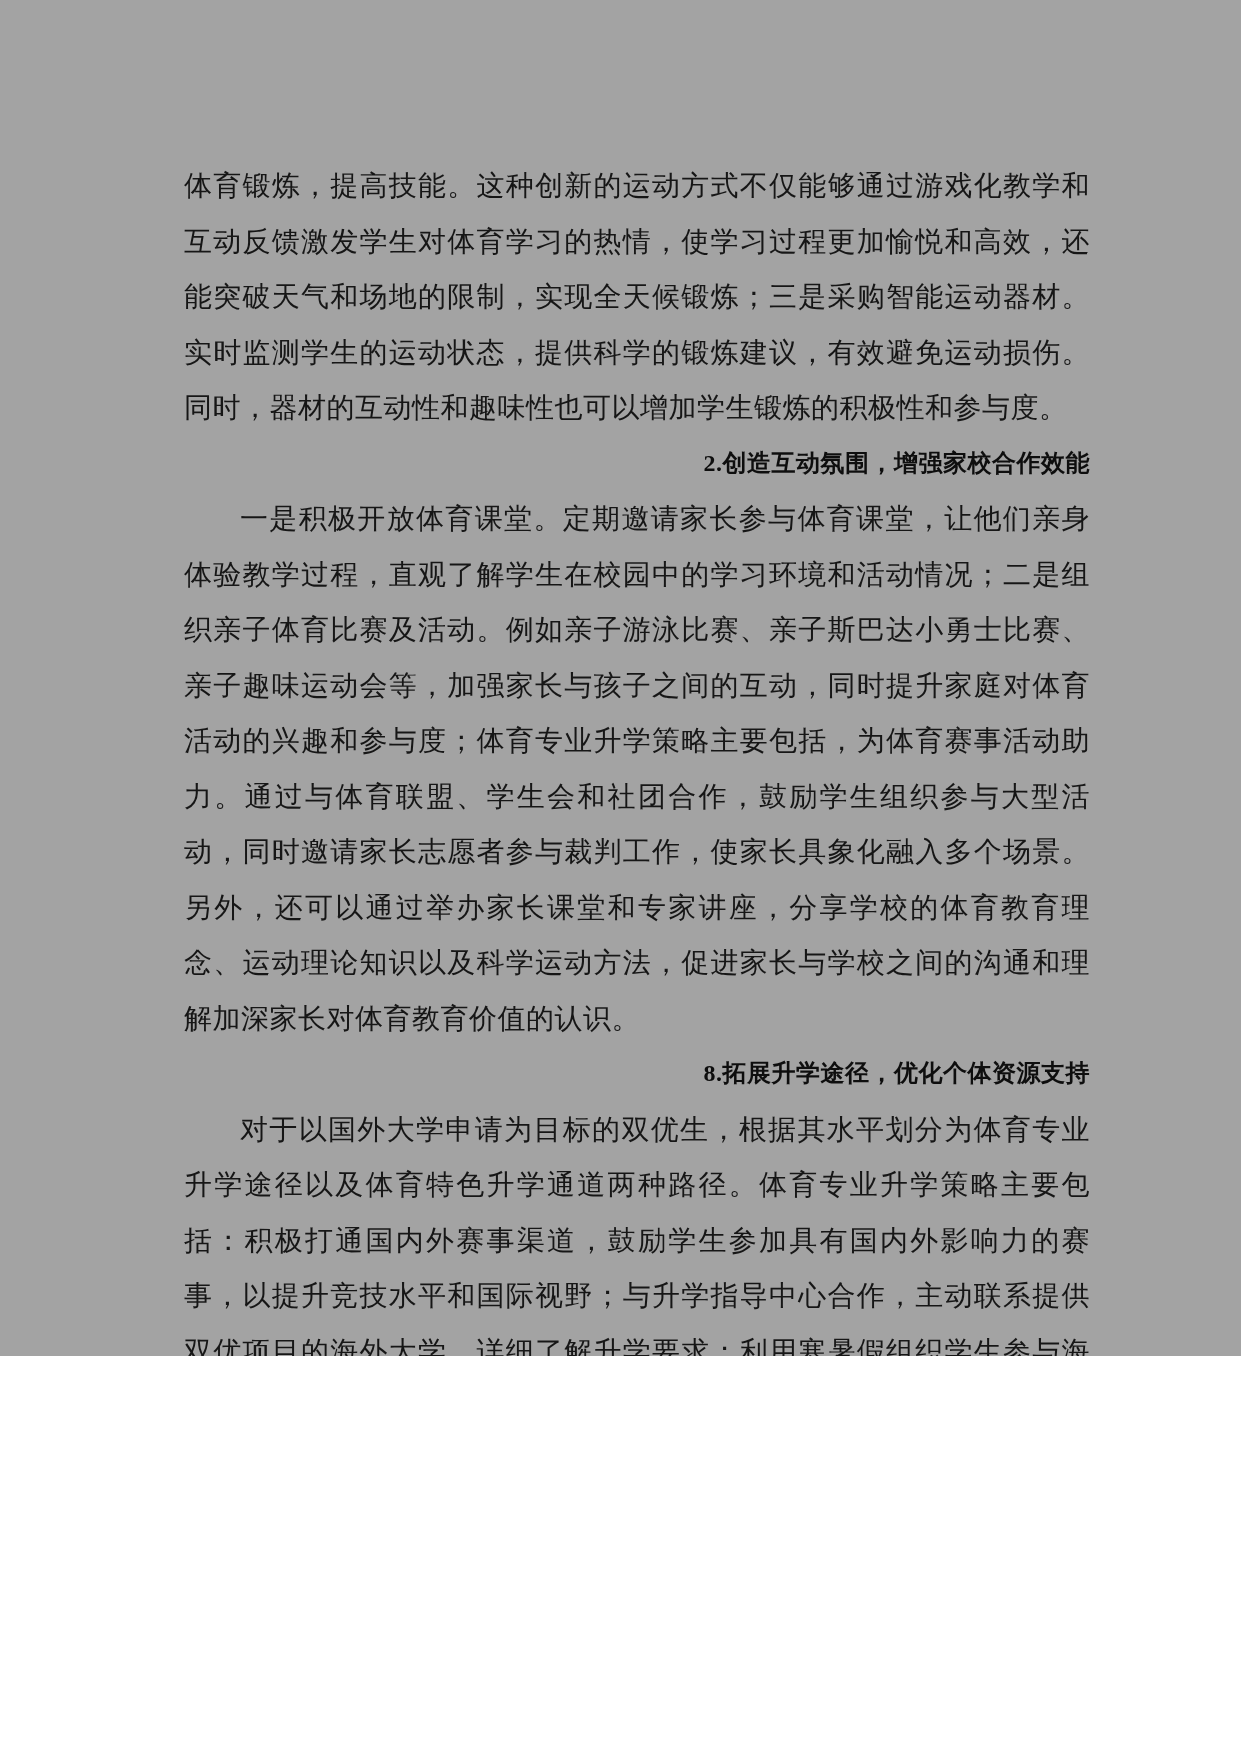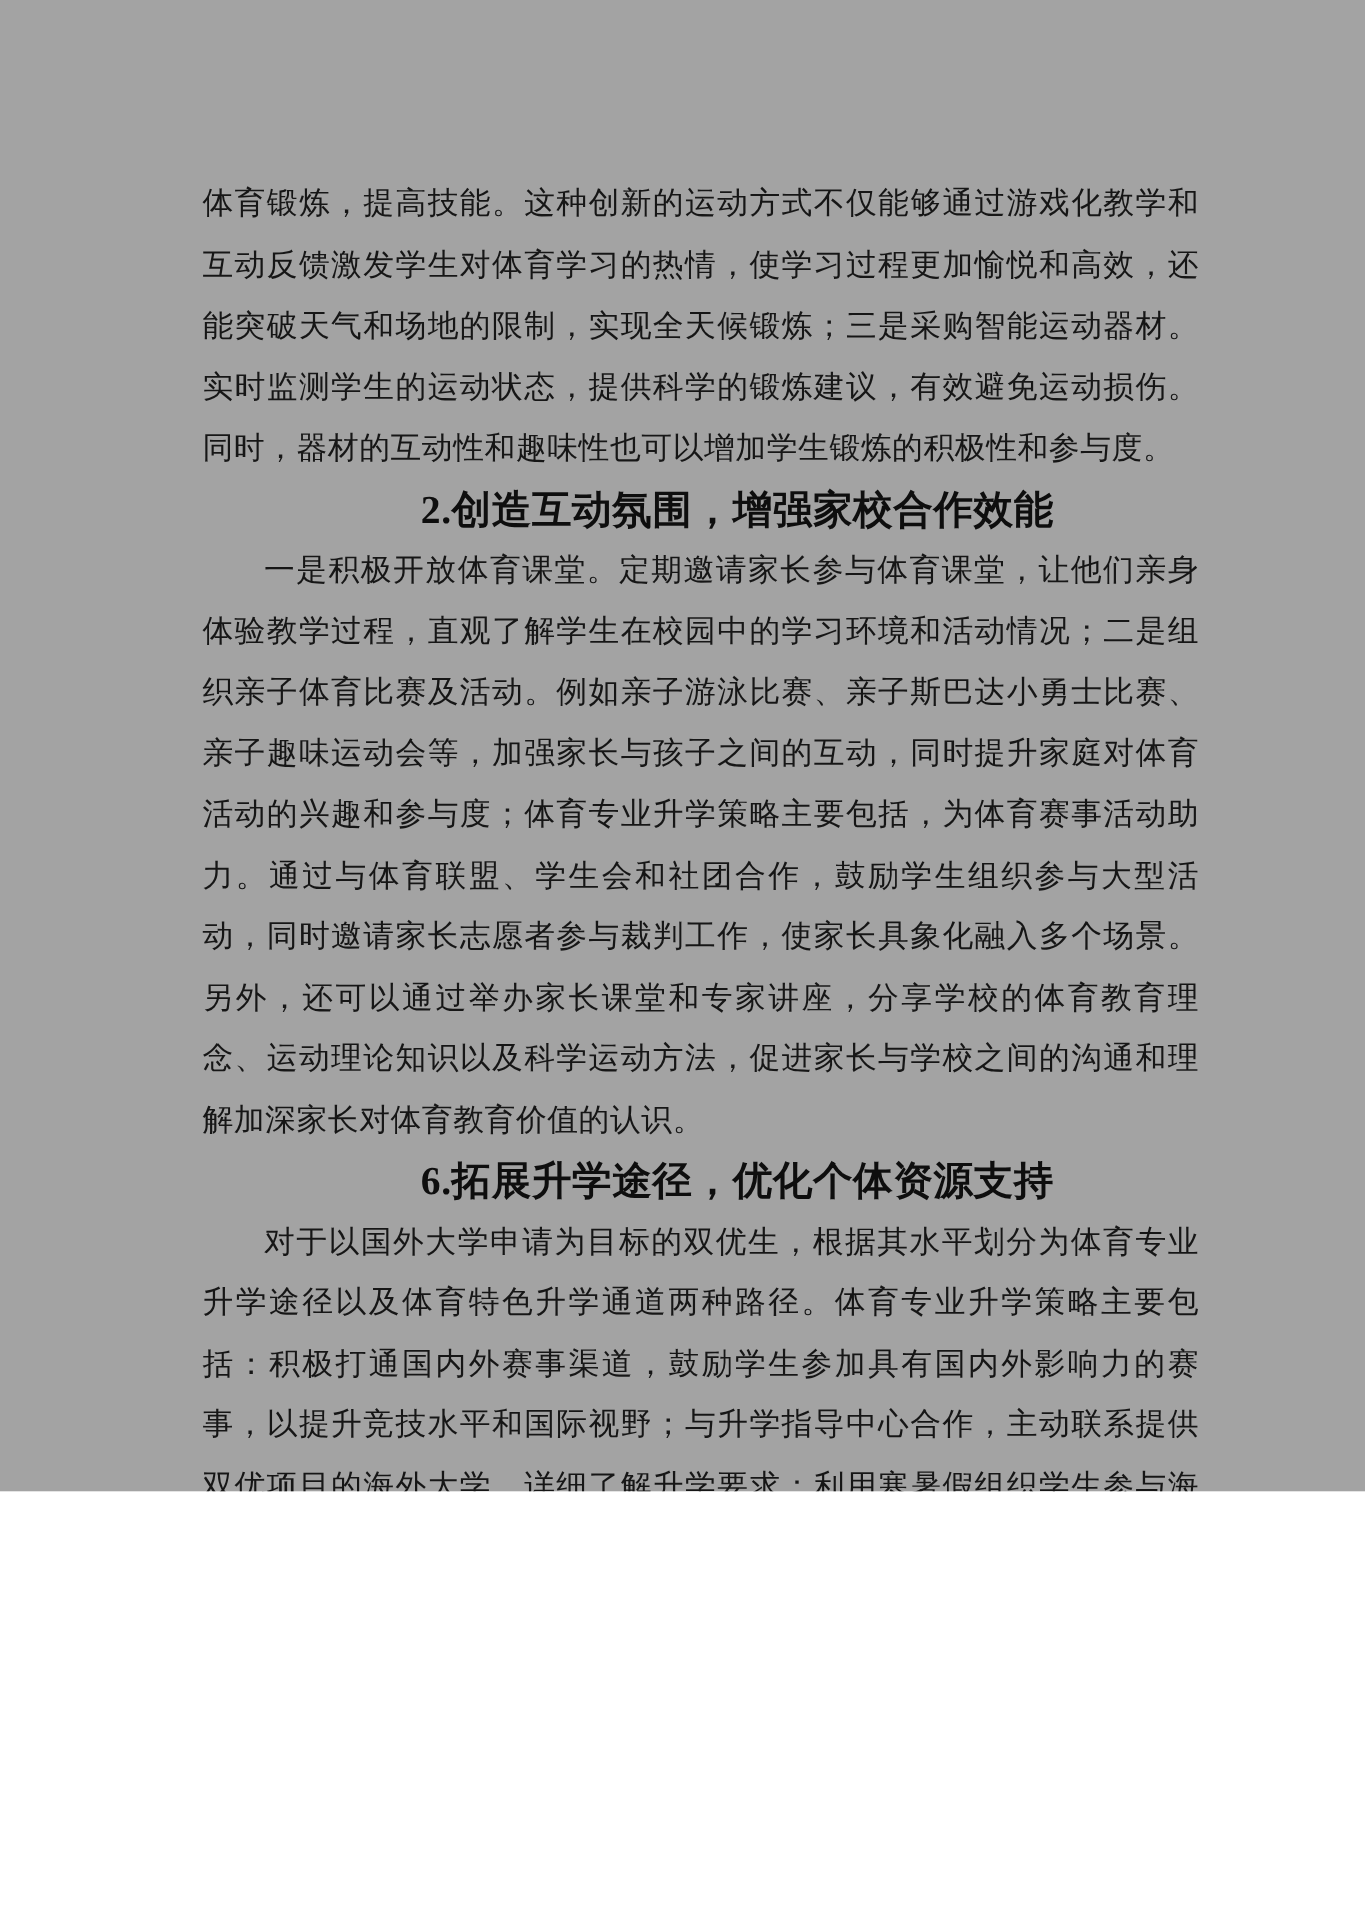--- a/index.html
+++ b/index.html
@@ -32,24 +32,24 @@
     padding: 0;
   }
   .body-para {
     text-indent: 2em;
     font-weight: normal;
   }
   .body-para.no-indent {
     text-indent: 0;
   }
   .heading {
-    font-size: 36px;
+    font-size: 24px;
     font-weight: bold;
     text-indent: 1.85em;
-    text-align: center;
+    text-align: right;
     color: #0e0e0e;
   }
   .footer {
     position: absolute;
     left: 0;
     top: 1622px;
     width: 1241px;
     text-align: center;
   }
   .page-number {
@@ -59,19 +59,19 @@
   }
 </style>
 </head>
 <body>
 
 <div class="page">
   <div class="content">
     <p class="body-para no-indent">体育锻炼，提高技能。这种创新的运动方式不仅能够通过游戏化教学和互动反馈激发学生对体育学习的热情，使学习过程更加愉悦和高效，还能突破天气和场地的限制，实现全天候锻炼；三是采购智能运动器材。实时监测学生的运动状态，提供科学的锻炼建议，有效避免运动损伤。同时，器材的互动性和趣味性也可以增加学生锻炼的积极性和参与度。</p>
     <h2 class="heading">2.创造互动氛围，增强家校合作效能</h2>
     <p class="body-para">一是积极开放体育课堂。定期邀请家长参与体育课堂，让他们亲身体验教学过程，直观了解学生在校园中的学习环境和活动情况；二是组织亲子体育比赛及活动。例如亲子游泳比赛、亲子斯巴达小勇士比赛、亲子趣味运动会等，加强家长与孩子之间的互动，同时提升家庭对体育活动的兴趣和参与度；体育专业升学策略主要包括，为体育赛事活动助力。通过与体育联盟、学生会和社团合作，鼓励学生组织参与大型活动，同时邀请家长志愿者参与裁判工作，使家长具象化融入多个场景。另外，还可以通过举办家长课堂和专家讲座，分享学校的体育教育理念、运动理论知识以及科学运动方法，促进家长与学校之间的沟通和理解加深家长对体育教育价值的认识。</p>
-    <h2 class="heading">6.拓展升学途径，优化个体资源支持</h2>
+    <h2 class="heading">8.拓展升学途径，优化个体资源支持</h2>
     <p class="body-para">对于以国外大学申请为目标的双优生，根据其水平划分为体育专业升学途径以及体育特色升学通道两种路径。体育专业升学策略主要包括：积极打通国内外赛事渠道，鼓励学生参加具有国内外影响力的赛事，以提升竞技水平和国际视野；与升学指导中心合作，主动联系提供双优项目的海外大学，详细了解升学要求；利用寒暑假组织学生参与海外研学项目，与国际教练交流，帮助学生明确自身水平与国际标准的差距，并加强针对性训练。体育特色升学目标群体主要是大部分校队学生及双优项目学生。虽然他们的赛事成绩不足以完全走专业路线，但可以为这部分学生提供个性化的升学指导，帮助他们利用体育成绩提升申请竞争力。</p>
   </div>
   <div class="footer">
     <span class="page-number">9</span>
   </div>
 </div>
 
 </body></html>

